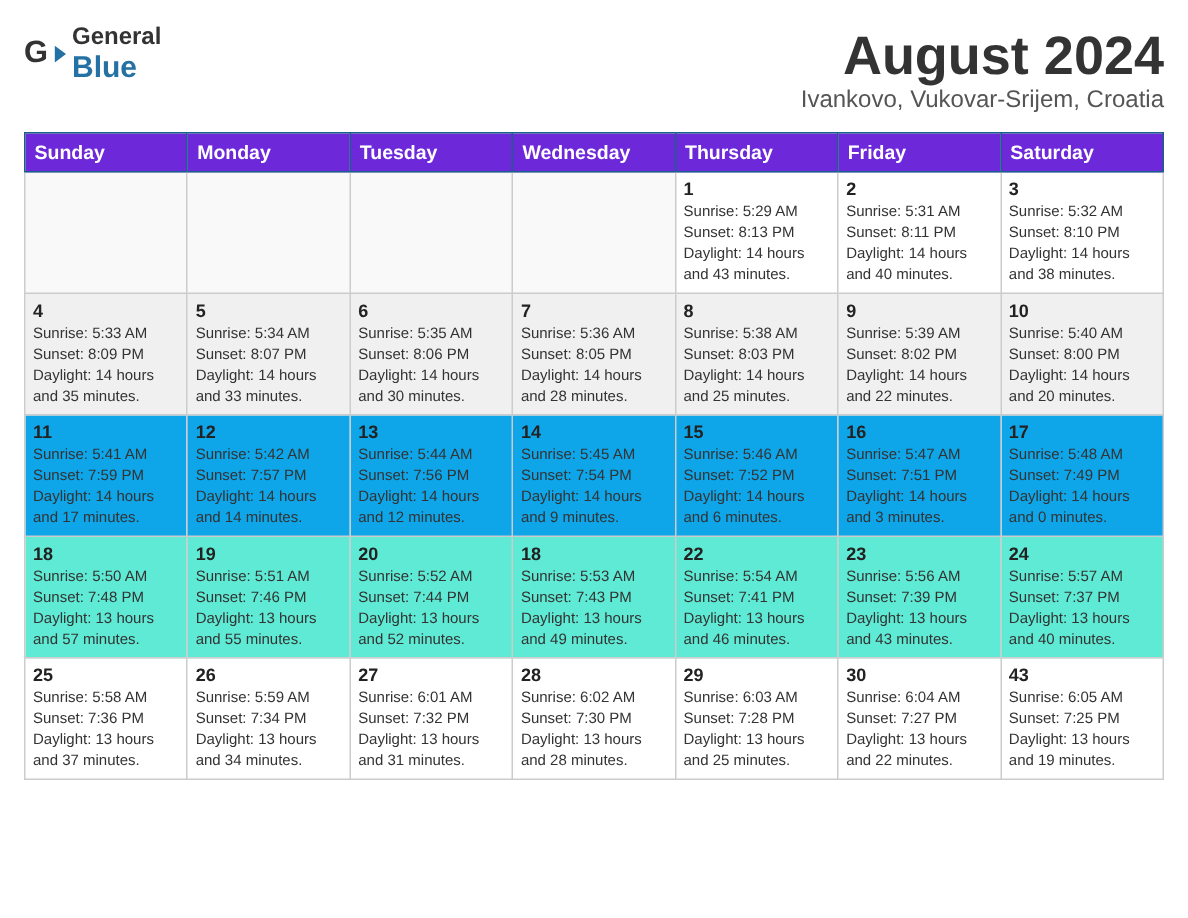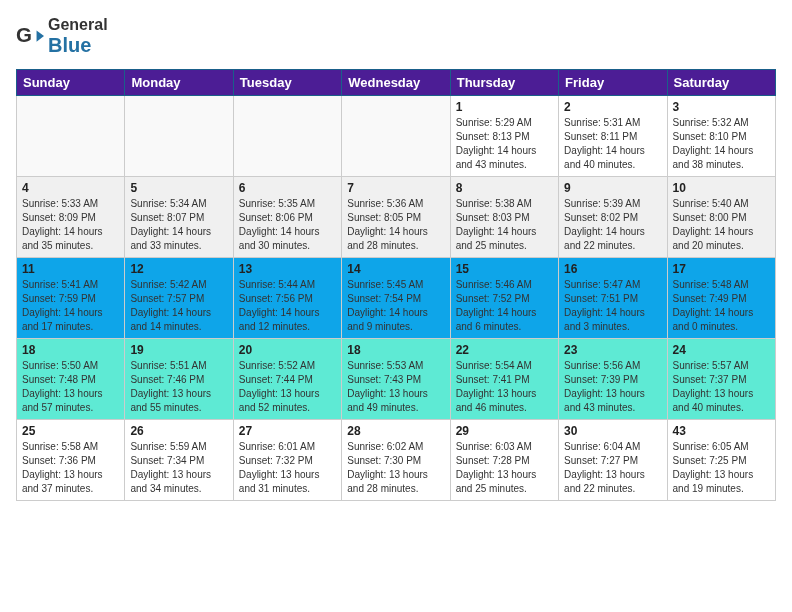--- a/index.html
+++ b/index.html
@@ -35,21 +35,21 @@
     }
     .location {
       font-size: 16px;
       color: #555;
     }
     .calendar {
       width: 100%;
       border-collapse: collapse;
     }
     .calendar th {
-      background-color: #4c1d95;
+      background-color: #6d28d9;
       color: #fff;
       text-align: left;
       padding: 5px 6px;
       font-size: 13px;
       font-weight: bold;
       border: 1px solid #1a5f8a;
     }
     .calendar td {
       border: 1px solid #ccc;
       vertical-align: top;
@@ -92,20 +92,22 @@
     <svg class="logo-icon" viewBox="0 0 30 30" xmlns="http://www.w3.org/2000/svg">
       <text y="20" font-size="22" font-weight="bold" fill="#333">G</text>
       <polygon points="22,8 30,14 22,20" fill="#2471a3"></polygon>
     </svg>
     <div>
       <span style="font-size:16px;font-weight:bold;color:#333;">General</span><br>
       <span style="font-size:20px;font-weight:bold;color:#2471a3;">Blue</span>
     </div>
   </div>
   <div class="title-block">
+    <div class="month-year">August 2024</div>
+    <div class="location">Ivankovo, Vukovar-Srijem, Croatia</div>
   </div>
 </div>
 
 <table class="calendar">
   <thead>
     <tr>
       <th>Sunday</th>
       <th>Monday</th>
       <th>Tuesday</th>
       <th>Wednesday</th>

